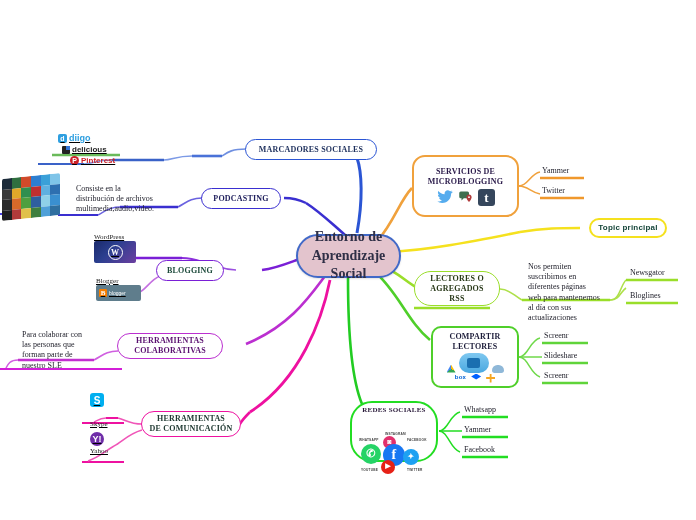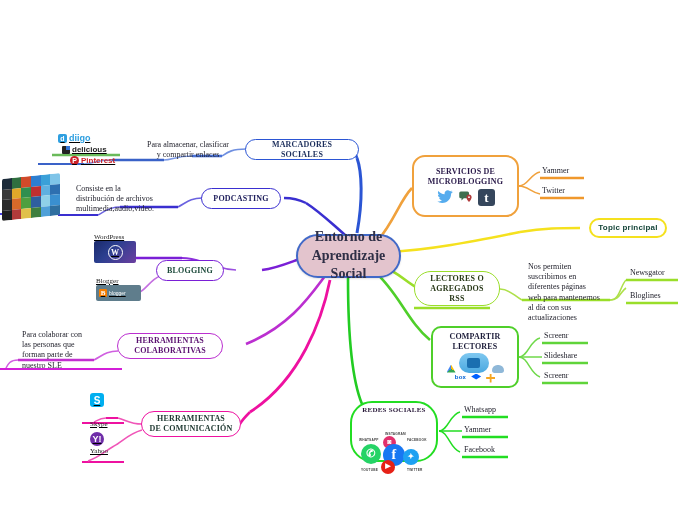--- a/index.html
+++ b/index.html
@@ -239,26 +239,22 @@
   </svg>
 
   <div class="node central" style="left:296px;top:234px;width:105px;height:44px;">
     <div>
       <span>Entorno de</span>
       <span>Aprendizaje</span>
       <span>Social</span>
     </div>
   </div>
 
-  <div class="node topic" style="left:245px;top:139px;width:114px;height:21px;border-color:#2b55d4;">
+  <div class="node topic" style="left:245px;top:139px;width:132px;height:21px;border-color:#2b55d4;">
     <span class="tlabel" style="color:#1d2f5c;">MARCADORES SOCIALES</span>
-  </div>
-  <div class="note" style="left:145px;top:140px;width:86px;text-align:center;">
-    <div>Para almacenar, clasificar</div>
-    <div>y compartir enlaces</div>
   </div>
 
   <div class="iconwrap" style="left:58px;top:133px;">
     <div class="logo-diigo">
         <span class="sq">d</span>
         <span>diigo</span>
       </div>
   </div>
   <div class="iconwrap" style="left:62px;top:145px;">
     <div class="logo-delicious">

